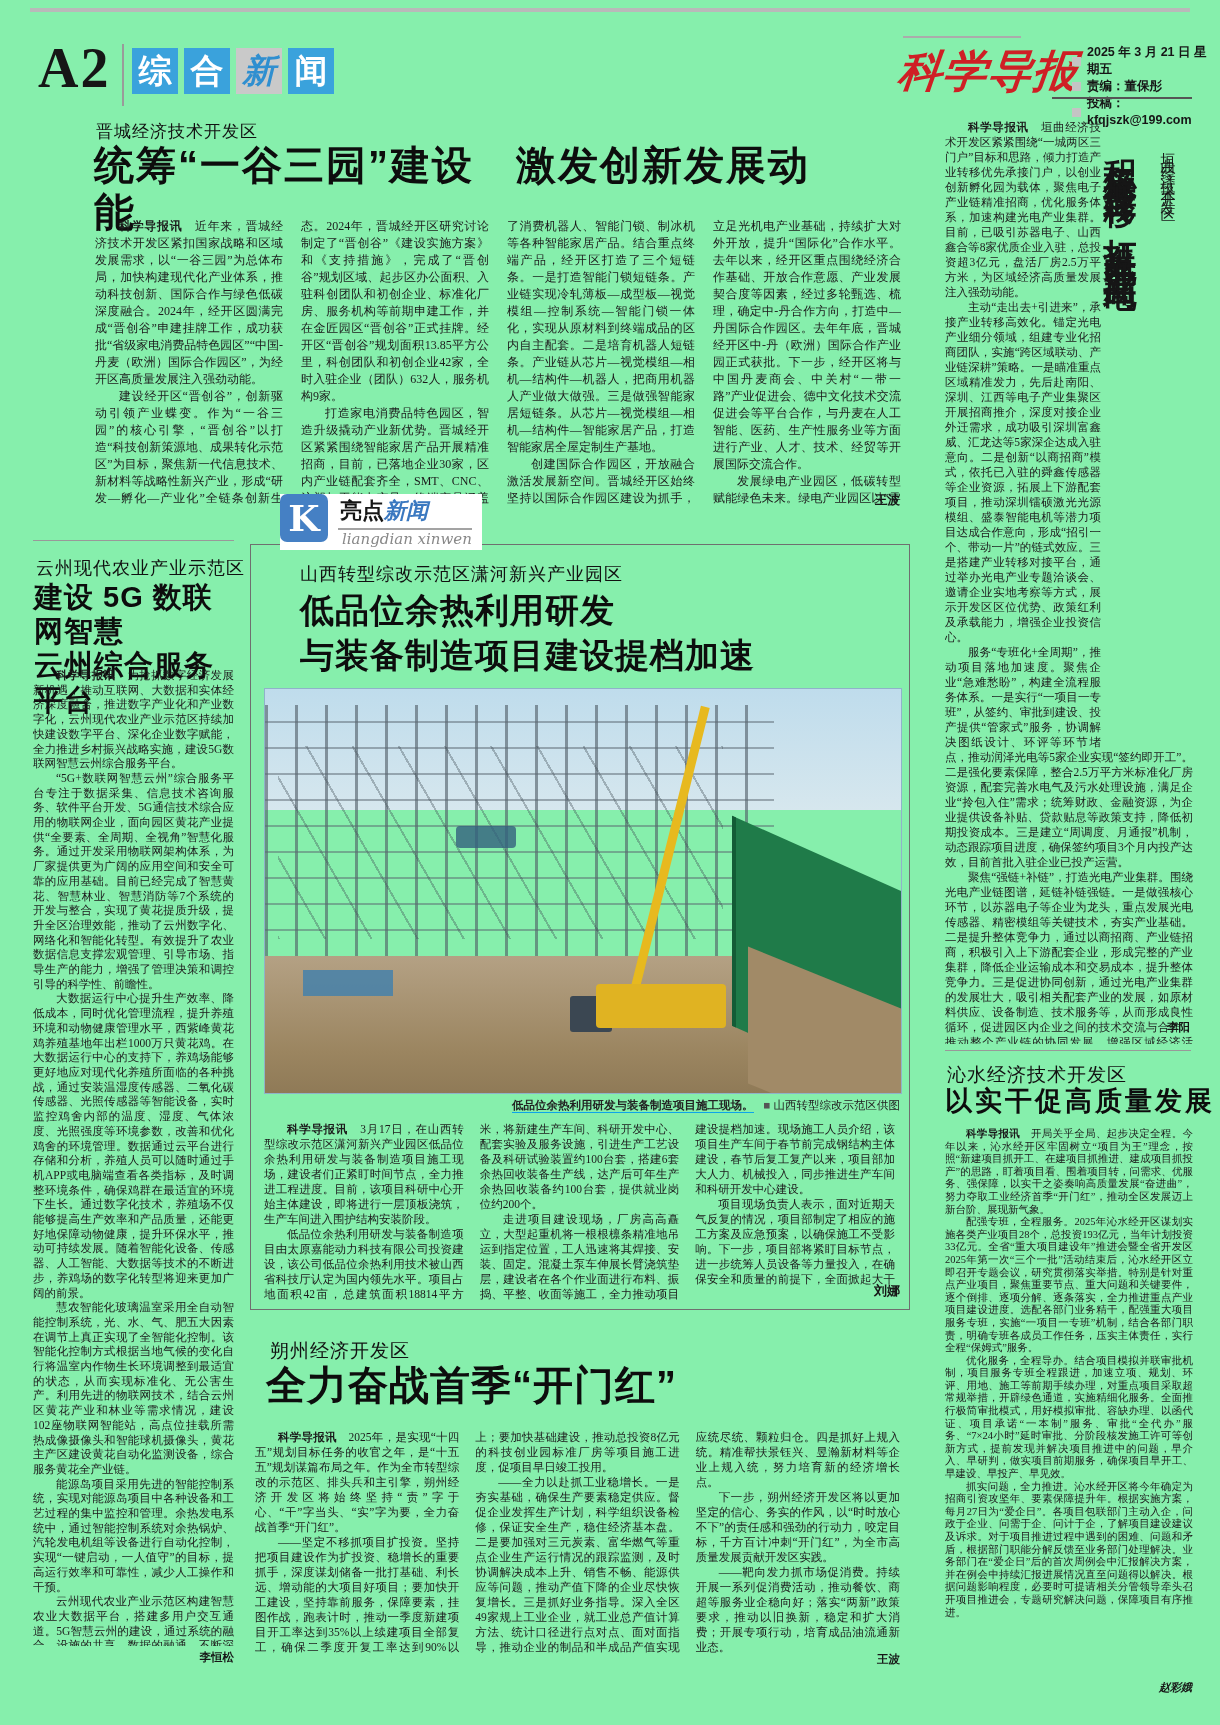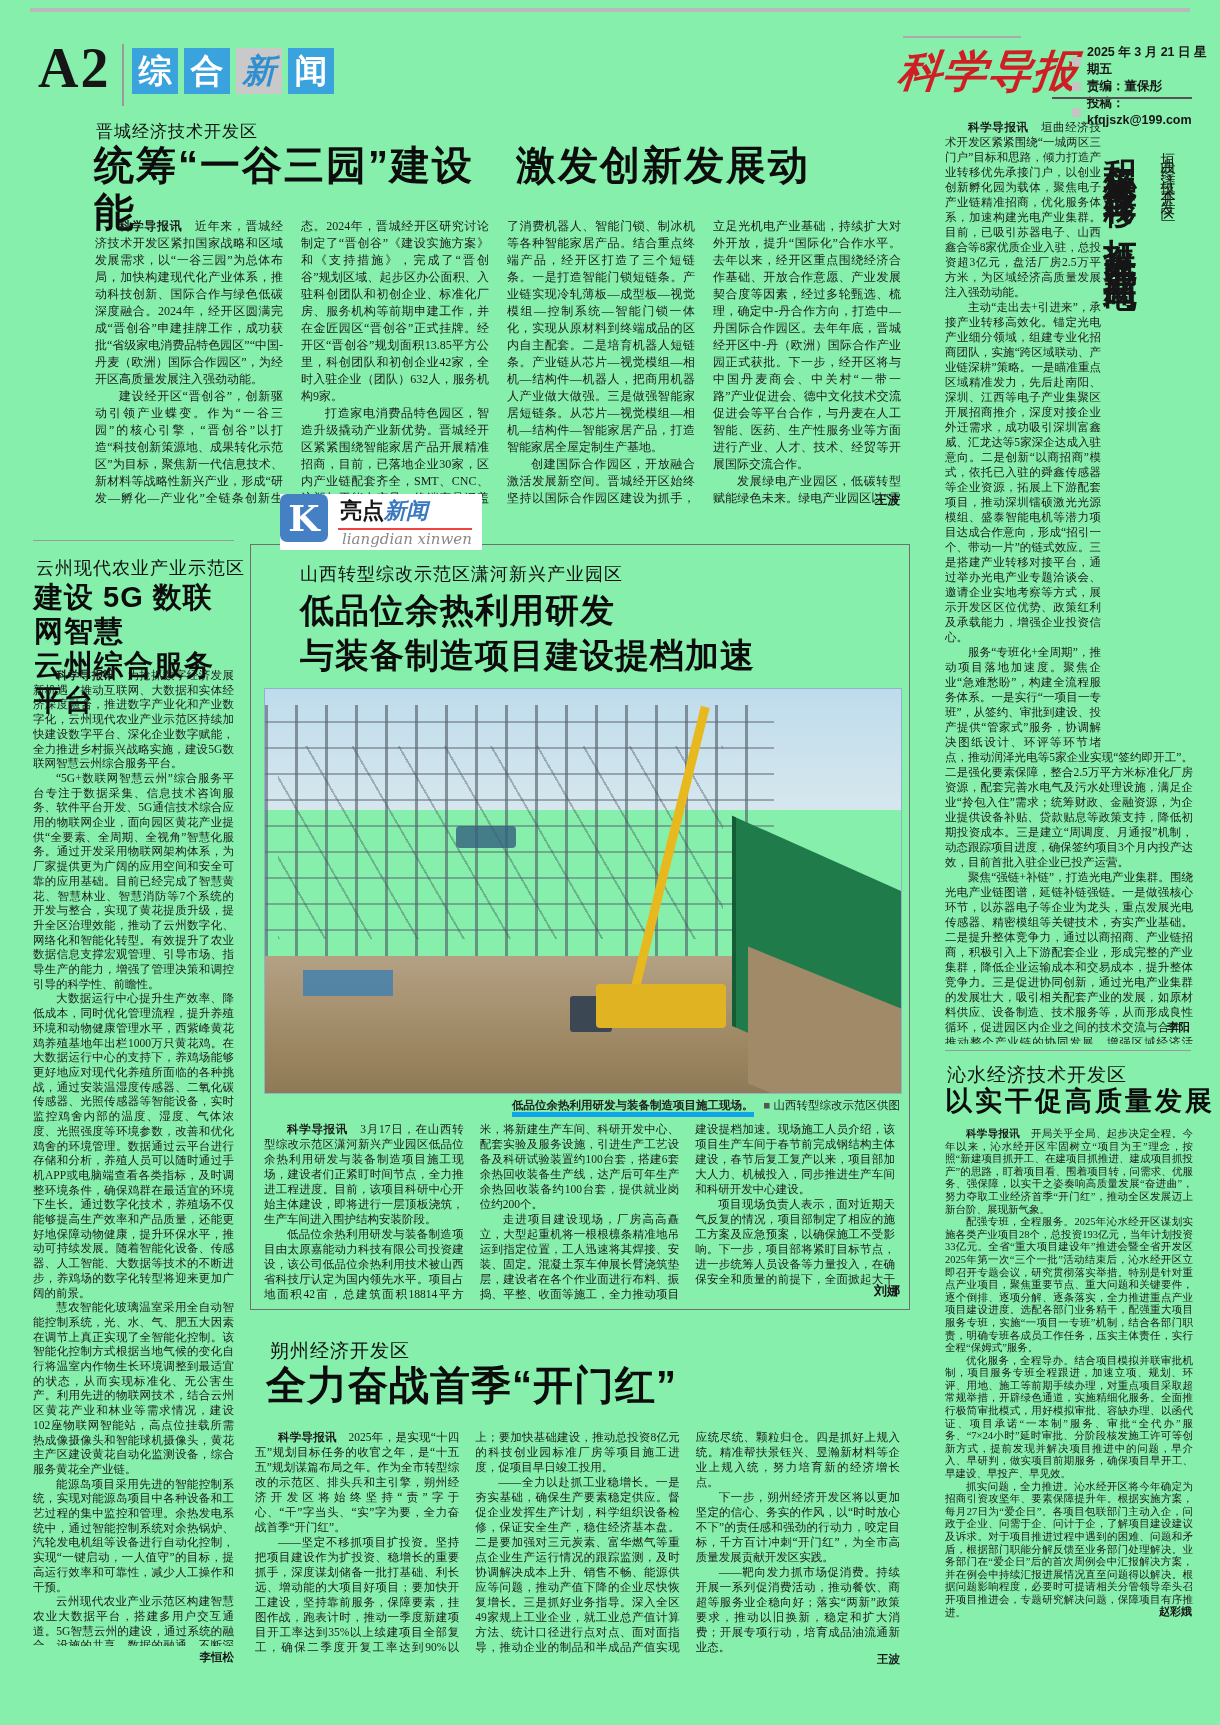--- a/index.html
+++ b/index.html
@@ -40,34 +40,34 @@
   #yq-float{float:right;width:92px;height:628px;}
   #yq-vhead{left:1104px;top:134px;height:590px;writing-mode:vertical-rl;font-size:33px;font-weight:bold;
             letter-spacing:5px;line-height:1;}
   #yq-vkicker{left:1158px;top:140px;height:230px;writing-mode:vertical-rl;font-size:15px;letter-spacing:7px;}
   #yq-sig{left:1120px;top:1020px;width:70px;font-size:11.5px;}
   #rail-divider{left:945px;top:1050px;width:246px;height:1px;background:#999;}
   
   #qs-kicker{left:947px;top:1062px;font-size:19px;}
   #qs-headline{left:945px;top:1086px;font-size:27px;letter-spacing:3px;}
   #qs-body{left:945px;top:1128px;width:248px;height:558px;font-size:10.5px;line-height:12.6px;}
-  #qs-sig{left:1110px;top:1604px;width:82px;font-size:11px;}
+  #qs-sig{left:1110px;top:1680px;width:82px;font-size:11px;font-style:italic;}
   
   #yz-divider{left:33px;top:540px;width:201px;height:1px;background:#999;}
   #yz-kicker{left:36px;top:556px;font-size:18px;text-align:right;}
   #yz-headline{left:34px;top:580px;width:202px;font-size:29px;letter-spacing:1px;}
   #yz-body{left:33px;top:668px;width:201px;height:978px;font-size:11.5px;line-height:14.7px;}
   #yz-sig{left:150px;top:1650px;width:84px;font-size:11.5px;}
   
   #ld-box{left:250px;top:544px;width:658px;height:764px;border:1.5px solid #6f6f6f;}
   #ld-logo{left:280px;top:494px;background:#fff;display:flex;align-items:flex-start;padding:0 10px 2px 0;}
   #ld-k{width:48px;height:48px;background:#4580c4;border-radius:7px;color:#fff;display:flex;align-items:center;
         justify-content:center;font-size:36px;font-weight:bold;font-family:"DejaVu Serif",serif;}
   #ld-title{margin-left:10px;}
-  #ld-title-row{font-size:22px;font-weight:bold;border-bottom:2px solid #ef4444;padding:2px 26px 2px 2px;}
+  #ld-title-row{font-size:22px;font-weight:bold;border-bottom:2px solid #a3a3a3;padding:2px 26px 2px 2px;}
   #ld-title-row .n2{color:#3a78c0;font-style:italic;}
   #ld-pinyin{font-size:15px;color:#888;font-style:italic;font-family:"DejaVu Serif",serif;padding-left:4px;}
   #ld-kicker{left:300px;top:562px;font-size:18px;}
   #ld-headline{left:300px;top:588px;width:600px;font-size:34px;letter-spacing:1px;line-height:1.32;}
   
   #photo{left:264px;top:688px;width:636px;height:404px;border:1px solid #8fb3c9;overflow:hidden;
          background:linear-gradient(180deg,#c3dde9 0%,#cfe4ec 10%,#bccdd5 26%,#b3a88e 58%,#a28d6c 78%,#99855ف 100%);}
   #photo .sky{position:absolute;left:0;top:0;width:100%;height:30%;
               background:linear-gradient(180deg,#bfdcec,#d6e7ee);}
   #photo .steel-v{position:absolute;left:0;top:4%;width:78%;height:62%;opacity:.6;
@@ -82,21 +82,21 @@
       transform:skewY(24deg);border-left:4px solid #135c36;}
   #photo .field{position:absolute;right:-2%;bottom:-6%;width:26%;height:34%;background:#a18a67;
       transform:skewY(22deg);}
   #photo .boom{position:absolute;left:56%;top:2%;width:9px;height:330px;background:#e7b91f;
       transform:rotate(14deg);transform-origin:bottom;}
   #photo .truck{position:absolute;left:52%;bottom:16%;width:130px;height:44px;background:#e0b322;border-radius:4px;}
   #photo .cab{position:absolute;left:48%;bottom:15%;width:42px;height:36px;background:#3b4752;border-radius:3px;}
   #photo .mach{position:absolute;left:6%;bottom:24%;width:90px;height:26px;background:#3f7fae;opacity:.8;}
   #photo .mach2{position:absolute;left:30%;top:34%;width:60px;height:22px;background:#33607e;opacity:.8;border-radius:4px;}
   #ld-caption{left:398px;top:1098px;width:502px;font-size:11.5px;text-align:right;color:#222;}
-  #ld-caption .cap{font-weight:bold;border-bottom:5px solid #0ea5e9;padding-bottom:1px;margin-left:36px;}
+  #ld-caption .cap{font-weight:bold;border-bottom:1px solid #0ea5e9;padding-bottom:1px;margin-left:36px;}
   #ld-caption .credit-icon{color:#555;margin:0 3px 0 10px;}
   #ld-body{left:264px;top:1122px;width:631px;height:184px;font-size:11.5px;line-height:15px;
            column-count:3;column-gap:16px;}
   #ld-sig{left:856px;top:1282px;width:44px;font-size:13px;}
   
   #sz-kicker{left:270px;top:1338px;font-size:19px;}
   #sz-headline{left:266px;top:1362px;font-size:40px;letter-spacing:1px;}
   #sz-body{left:255px;top:1430px;width:645px;height:262px;font-size:11.5px;line-height:15px;
            column-count:3;column-gap:16px;}
   #sz-sig{left:852px;top:1652px;width:48px;font-size:11.5px;}

